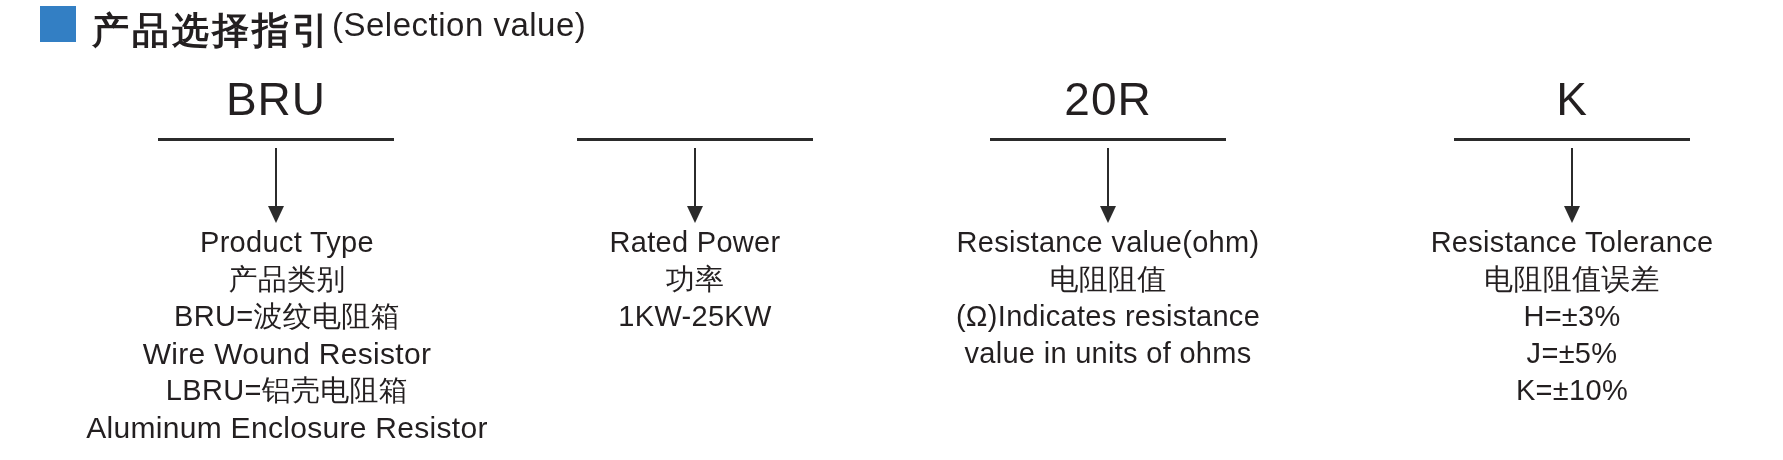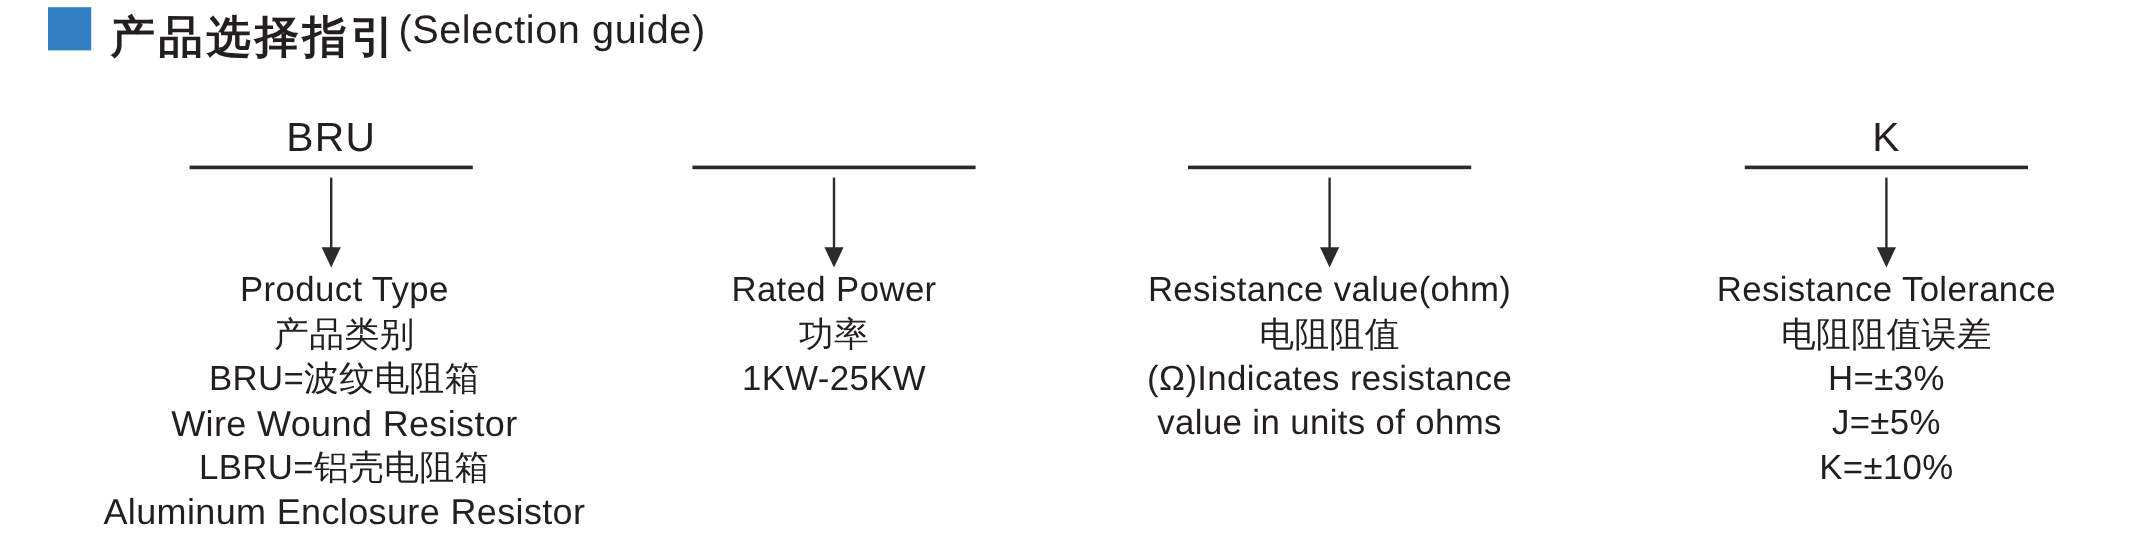--- a/index.html
+++ b/index.html
@@ -47,24 +47,24 @@
     width: 440px;
     height: 380px;
     text-align: center;
   }
   .col-1 { left: 56px; }
   .col-2 { left: 475px; }
   .col-3 { left: 888px; }
   .col-4 { left: 1352px; }
   .code {
     position: absolute;
-    top: 22px;
+    top: 6px;
     left: 0;
     right: 0;
-    font-size: 34px;
+    font-size: 46px;
     line-height: 36px;
     letter-spacing: 1px;
   }
   .rule {
     position: absolute;
     top: 63px;
     left: 50%;
     width: 236px;
     margin-left: -118px;
     border-top: 3px solid #2b2b2b;
@@ -113,21 +113,21 @@
   .desc .line.sub { font-size: 30px; }
 </style>
 </head>
 <body>
 
 <div class="page">
 
   <div class="header">
     <span class="bullet"></span>
     <span class="title-zh">产品选择指引</span>
-      <span class="title-en">(Selection guide)</span>
+      <span class="title-en">(Selection value)</span>
   </div>
 
   <div class="col col-1">
     <div class="code">BRU</div>
     <div class="rule"></div>
     <div class="arrow">
       <span class="stem"></span>
       <span class="head"></span>
     </div>
     <div class="desc left-align">
@@ -147,20 +147,21 @@
       <span class="head"></span>
     </div>
     <div class="desc">
       <div class="line">Rated Power</div>
       <div class="line">功率</div>
       <div class="line">1KW-25KW</div>
     </div>
   </div>
 
   <div class="col col-3">
+    <div class="code">20R</div>
     <div class="rule"></div>
     <div class="arrow">
       <span class="stem"></span>
       <span class="head"></span>
     </div>
     <div class="desc">
       <div class="line">Resistance value(ohm)</div>
       <div class="line">电阻阻值</div>
       <div class="line">(Ω)Indicates resistance</div>
       <div class="line">value in units of ohms</div>

